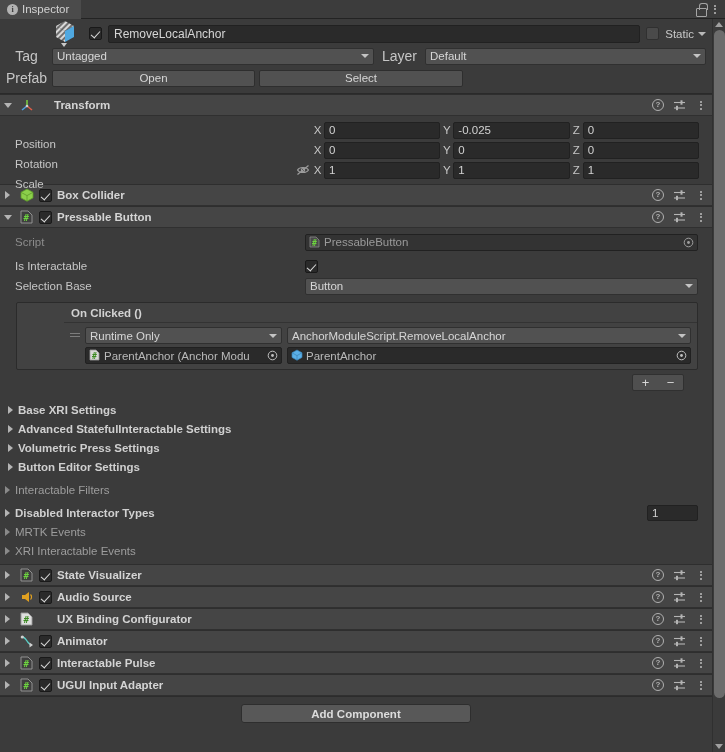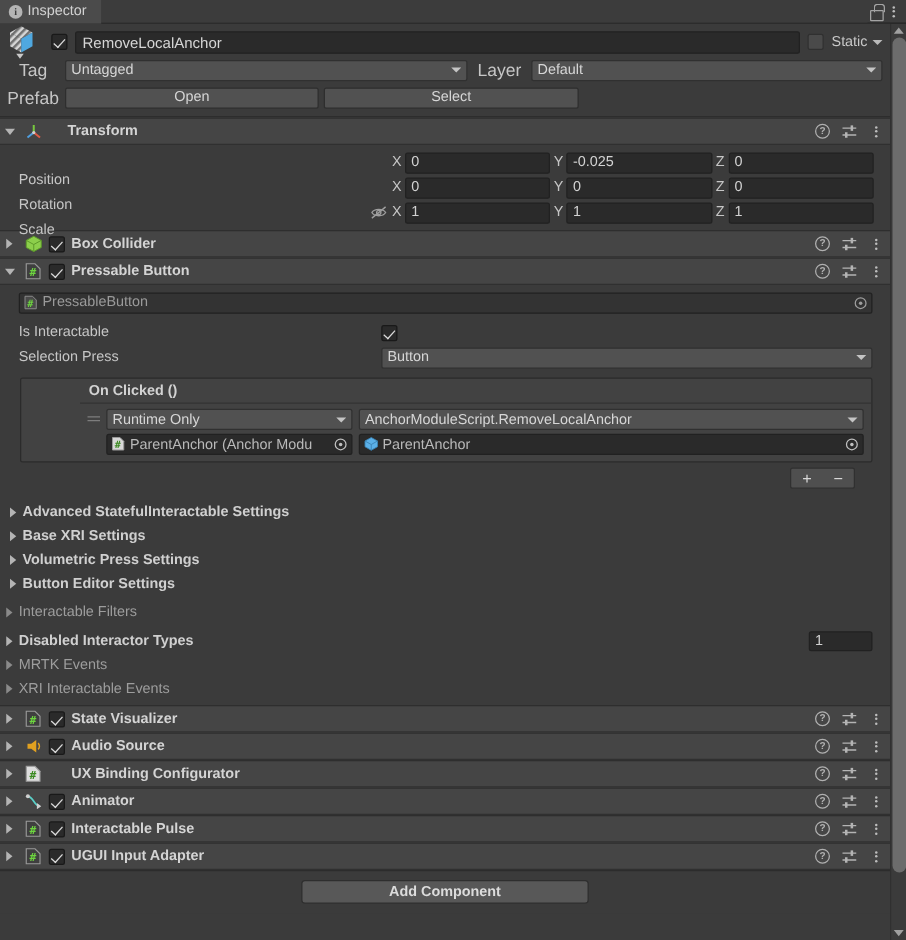--- a/index.html
+++ b/index.html
@@ -53,21 +53,21 @@
     align-items: center; border-left: 1px solid #303030;
   }
   .sb-arrow { width: 0; height: 0; border-left: 4px solid transparent; border-right: 4px solid transparent; flex: 0 0 auto; margin: 3px 0; }
   .sb-up { border-bottom: 5px solid #a0a0a0; }
   .sb-down { border-top: 5px solid #a0a0a0; }
   .sb-track { flex: 1 1 auto; width: 11px; position: relative; }
   .sb-thumb { position: absolute; left: 0; top: 0; width: 11px; height: 94%; background: #6c6c6c; border-radius: 6px; }
 
   
   .go-header { background: #3b3b3b; padding: 4px 0 6px 0; border-bottom: 1px solid #2a2a2a; }
-  .go-row1 { display: flex; align-items: center; height: 21px; padding: 0 6px 0 5px; gap: 6px; }
+  .go-row1 { display: flex; align-items: center; height: 21px; padding: 0 6px 0 5px; gap: 6px; margin-left: 48px; }
   .prefab-ico {
     width: 30px; height: 28px; position: relative; flex: 0 0 auto;
   }
   .prefab-ico svg { display: block; }
   .chk {
     width: 13px; height: 13px; background: #2a2a2a; border: 1px solid #191919;
     border-radius: 2px; flex: 0 0 auto; position: relative;
   }
   .chk.on::after {
     content: ""; position: absolute; left: 3px; top: 1px; width: 4px; height: 8px;
@@ -387,20 +387,21 @@
               <i></i>
               <i></i>
               <i></i>
             </span>
         </span>
       </div>
 
       <div class="gap-sm"></div>
 
       <div class="prop-row">
+        <span class="prop-lbl dim">Script</span>
         <span class="obj-field dimmed" style="flex:1 1 auto">
           <span class="mini-ico">
             <svg width="11" height="12" viewBox="0 0 11 12">
               <path d="M1 1 h6 l3 3 v7 h-9 z" fill="#4a4a4a" stroke="#8a8a8a" stroke-width="0.8"></path>
               <text x="5.3" y="9.5" font-size="8" fill="#6dd43f" text-anchor="middle" font-family="monospace" font-weight="bold">#</text>
             </svg>
           </span>
           <span class="obj-txt">PressableButton</span>
           <span class="target-ico">
             <svg width="11" height="11" viewBox="0 0 11 11">
@@ -412,21 +413,21 @@
       </div>
 
       <div class="gap-sm"></div>
 
       <div class="prop-row">
         <span class="prop-lbl">Is Interactable</span>
         <span class="chk on"></span>
       </div>
 
       <div class="prop-row">
-        <span class="prop-lbl">Selection Press</span>
+        <span class="prop-lbl">Selection Base</span>
         <span class="dropdown" style="flex:1 1 auto">
           <span>Button</span>
           <span class="dd-caret"></span>
         </span>
       </div>
 
       <div class="ue-wrap">
         <div class="ue-box">
           <div class="ue-title">On Clicked ()</div>
           <div class="ue-entry">
@@ -486,25 +487,25 @@
             <span class="pm-btn">+</span>
             <span class="pm-btn">−</span>
           </span>
         </div>
       </div>
 
       <div class="gap"></div>
 
       <div class="sub-fold">
         <span class="arrow"></span>
-        <span class="txt">Advanced StatefulInteractable Settings</span>
+        <span class="txt">Base XRI Settings</span>
       </div>
       <div class="sub-fold">
         <span class="arrow"></span>
-        <span class="txt">Base XRI Settings</span>
+        <span class="txt">Advanced StatefulInteractable Settings</span>
       </div>
       <div class="sub-fold">
         <span class="arrow"></span>
         <span class="txt">Volumetric Press Settings</span>
       </div>
       <div class="sub-fold">
         <span class="arrow"></span>
         <span class="txt">Button Editor Settings</span>
       </div>
 

